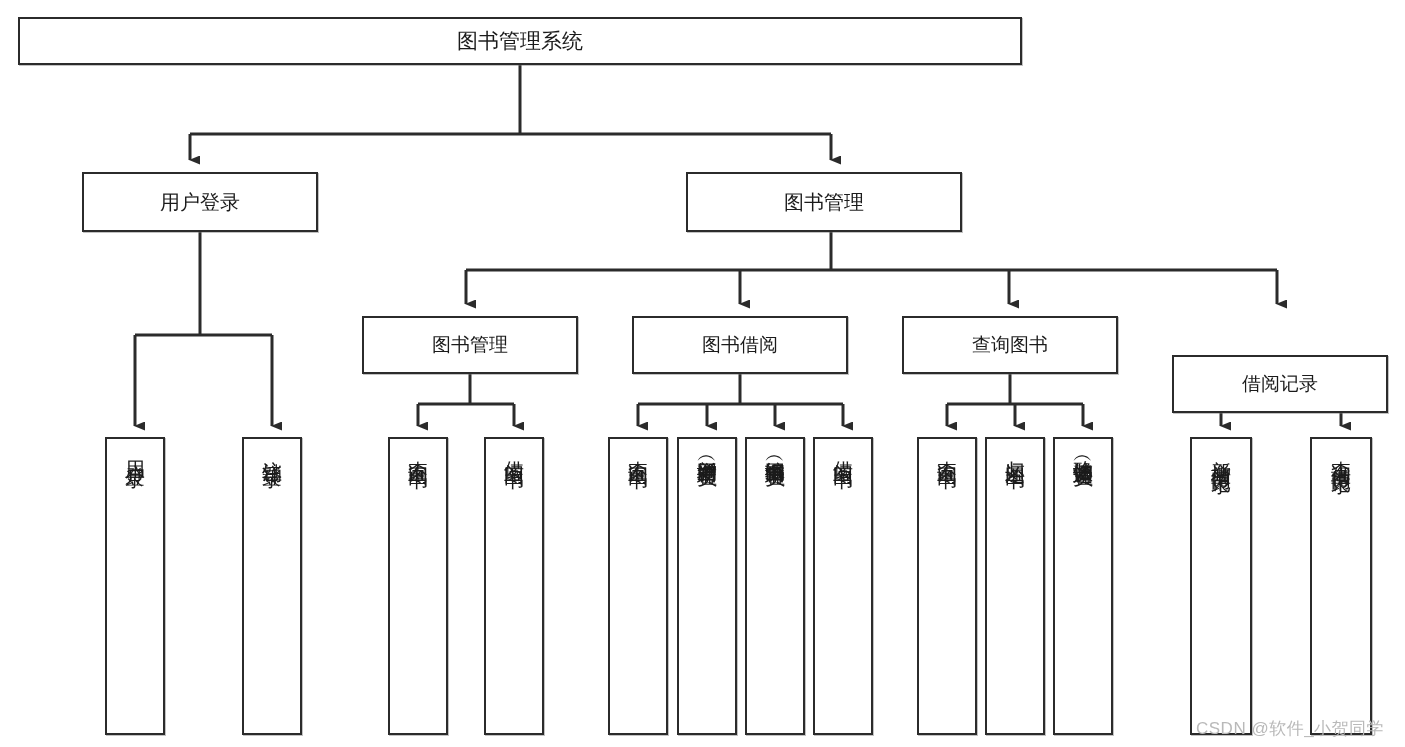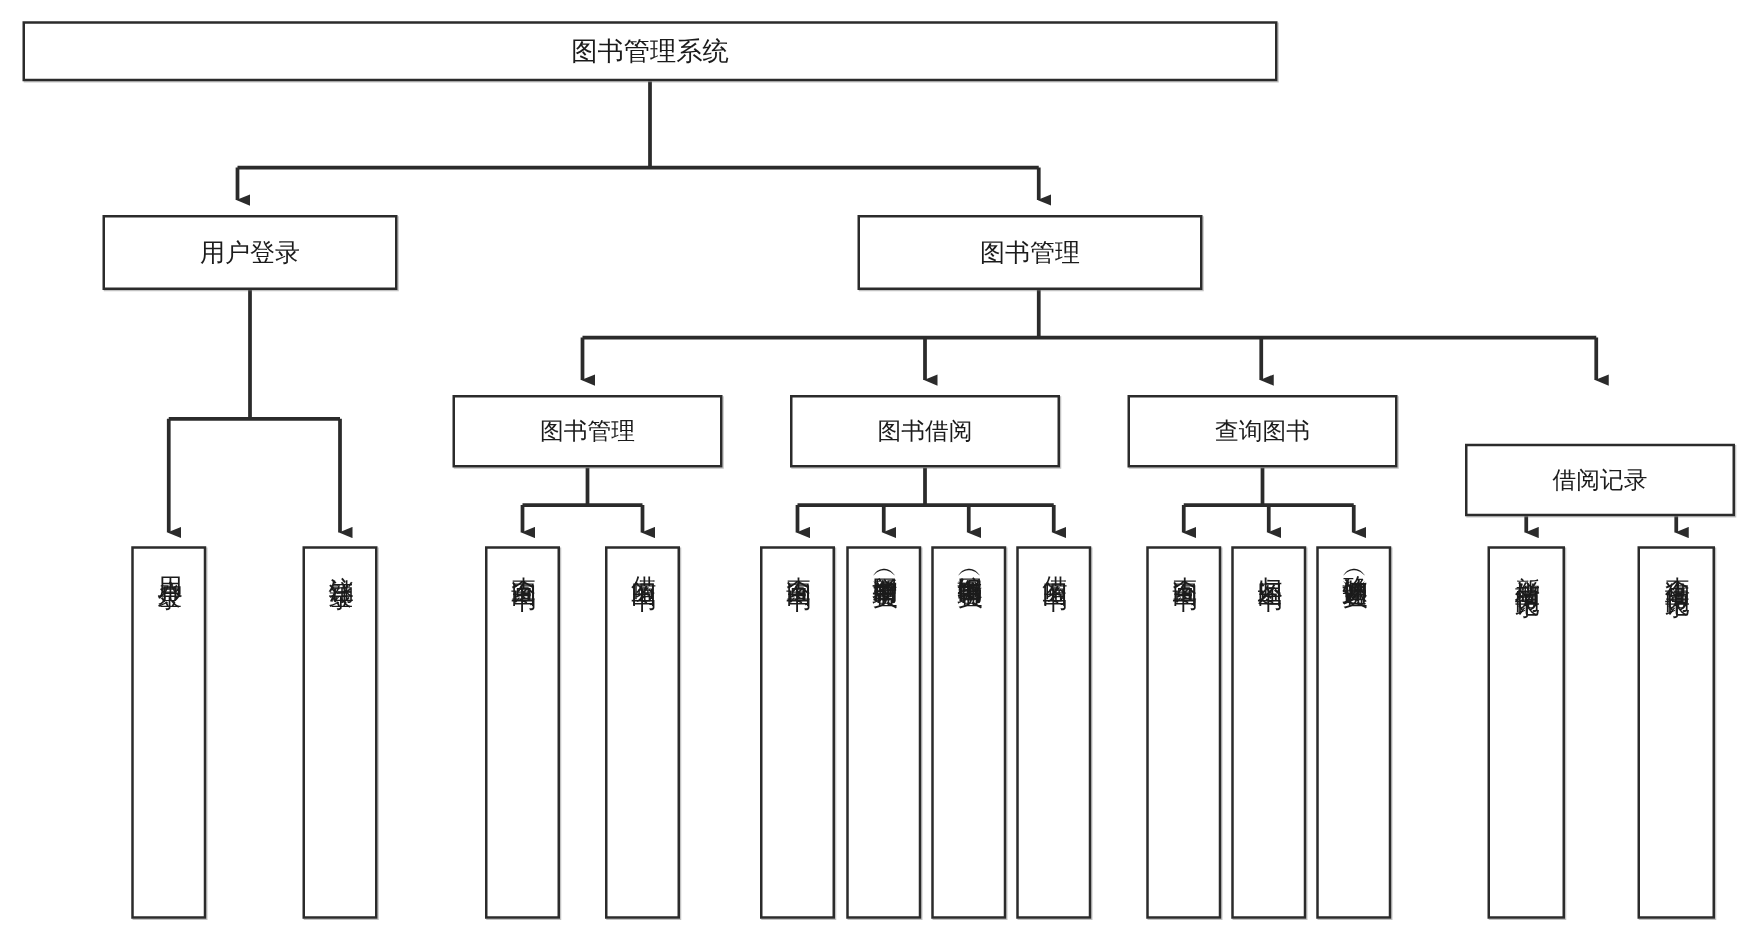--- a/index.html
+++ b/index.html
@@ -172,13 +172,14 @@
         <span class="vtext">确认归还（管理员）</span>
       </div>
       <div class="node leaf" style="left: 1190px; top: 437px; width: 62px; height: 298px;">
         <span class="vtext">新增借阅记录</span>
       </div>
       <div class="node leaf" style="left: 1310px; top: 437px; width: 62px; height: 298px;">
         <span class="vtext">查询借阅记录</span>
       </div>
     </div>
 
+  <div class="watermark" style="left: 1196px; top: 717px;">CSDN @软件_小贺同学</div>
 </div>
 
 </body></html>

